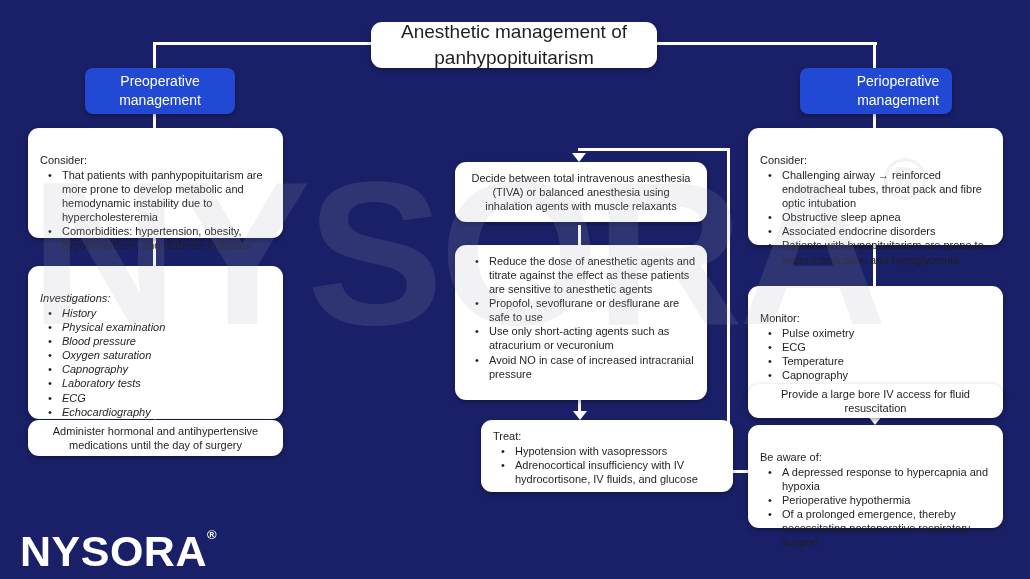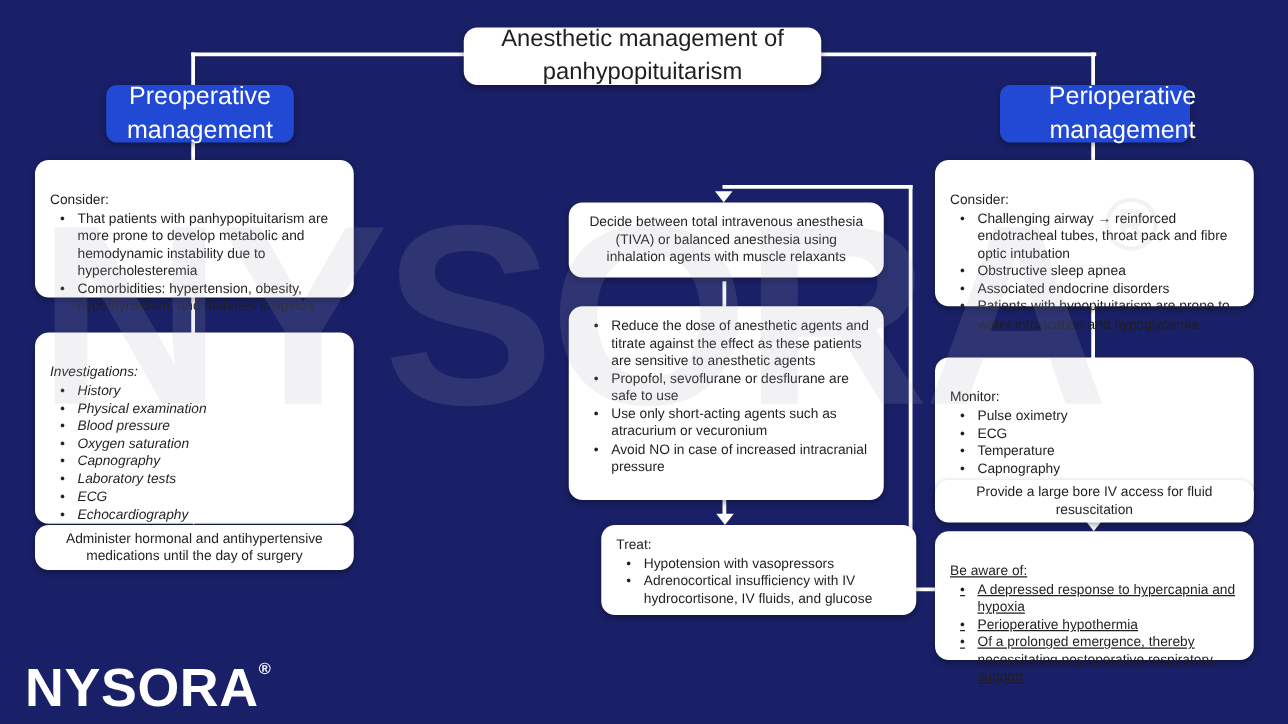--- a/index.html
+++ b/index.html
@@ -19,40 +19,40 @@
     background:var(--box-bg,#ffffff);border-radius:11px;
     box-shadow:0 2px 5px rgba(0,0,0,0.35);
     color:var(--text-dark,#1f1f1f);font-size:11px;line-height:1.28;
     padding:24px 10px;
   }
   .box.center{display:flex;align-items:center;justify-content:center;text-align:center;padding:4px 14px;}
   .bluebox{
     position:absolute;z-index:2;box-sizing:border-box;
     background:var(--accent,#2149d4);border-radius:8px;
     box-shadow:0 2px 5px rgba(0,0,0,0.35);
-    color:#ffffff;font-size:20px;line-height:1.35;
+    color:#ffffff;font-size:14px;line-height:1.35;
     display:flex;align-items:center;justify-content:center;text-align:center;
   }
   .box .hd{margin:1px 0 1px 2px;}
   .box ul{list-style:none;margin:0;padding:0;}
   .box li{display:flex;}
   .box li .b{flex:none;width:24px;text-align:center;}
   #title-box{left:371px;top:22px;width:286px;height:46px;font-size:19px;line-height:1.35;}
   #pre-header{left:85px;top:68px;width:150px;height:46px;}
   #peri-header{left:800px;top:68px;width:152px;height:46px;padding-left:44px;}
   #pre-consider{left:28px;top:128px;width:255px;height:110px;}
   #pre-investigations{left:28px;top:266px;width:255px;height:153px;font-style:italic;}
   #pre-administer{left:28px;top:420px;width:255px;height:36px;}
   #mid-decide{left:455px;top:162px;width:252px;height:60px;}
   #mid-agents{left:455px;top:245px;width:252px;height:155px;padding-top:9px;}
   #mid-treat{left:481px;top:420px;width:252px;height:72px;padding-top:8px;}
   #peri-consider{left:748px;top:128px;width:255px;height:117px;}
   #peri-monitor{left:748px;top:258px;width:255px;height:122px;margin-top:28px;}
   #peri-iv{left:748px;top:371px;width:255px;height:34px;margin-top:13px;}
-  #peri-beaware{left:748px;top:425px;width:255px;height:103px;text-decoration:underline;}
+  #peri-beaware{left:748px;top:425px;width:255px;height:103px;}
   #line-top{left:153px;top:42px;width:724px;height:3px;}
   #line-left-v{left:153px;top:42px;width:3px;height:371px;}
   #line-right-v{left:873px;top:42px;width:3px;height:376px;}
   #line-mid-v{left:578px;top:225px;width:3px;height:188px;}
   #elbow-h1{left:578px;top:148px;width:152px;height:3px;}
   #elbow-v{left:727px;top:148px;width:3px;height:325px;}
   #elbow-h2{left:727px;top:470px;width:23px;height:3px;}
   #arrow-left{left:148px;top:411px;}
   #arrow-right{left:868px;top:416px;}
   #arrow-mid{left:573px;top:411px;}

